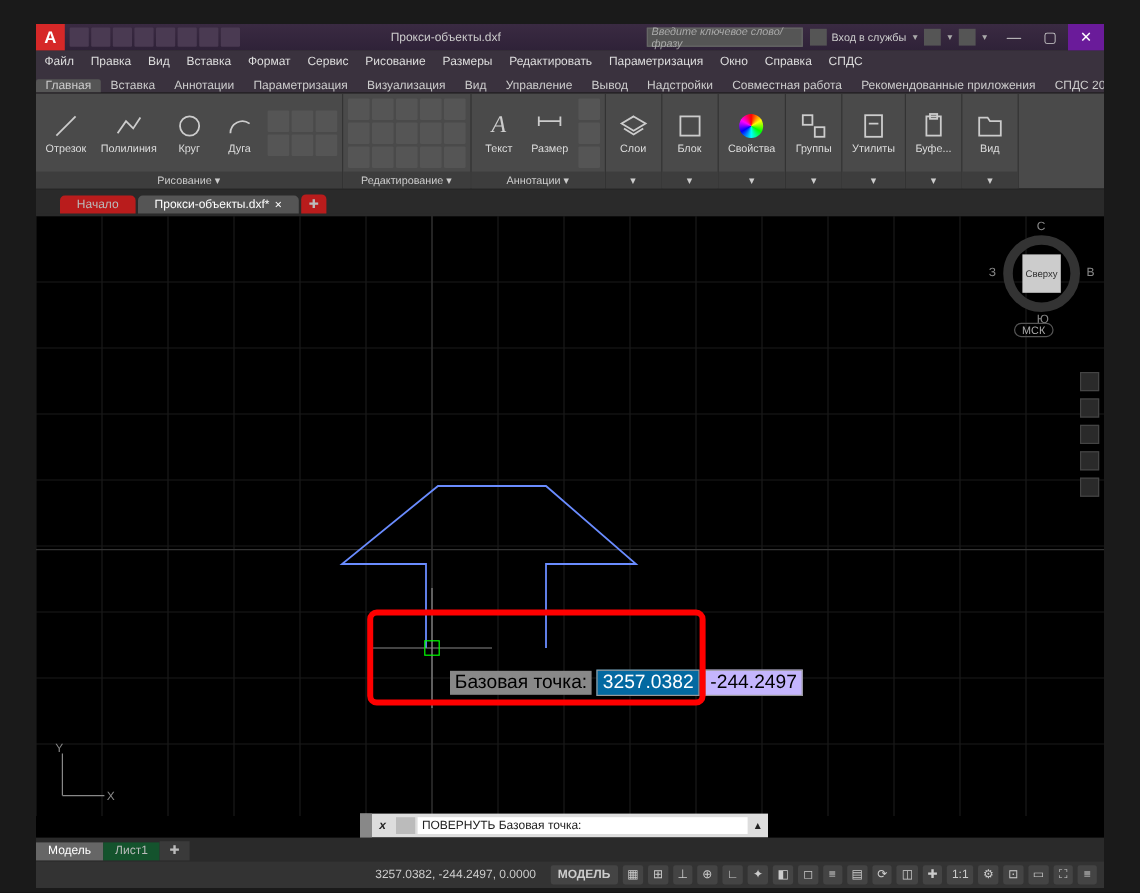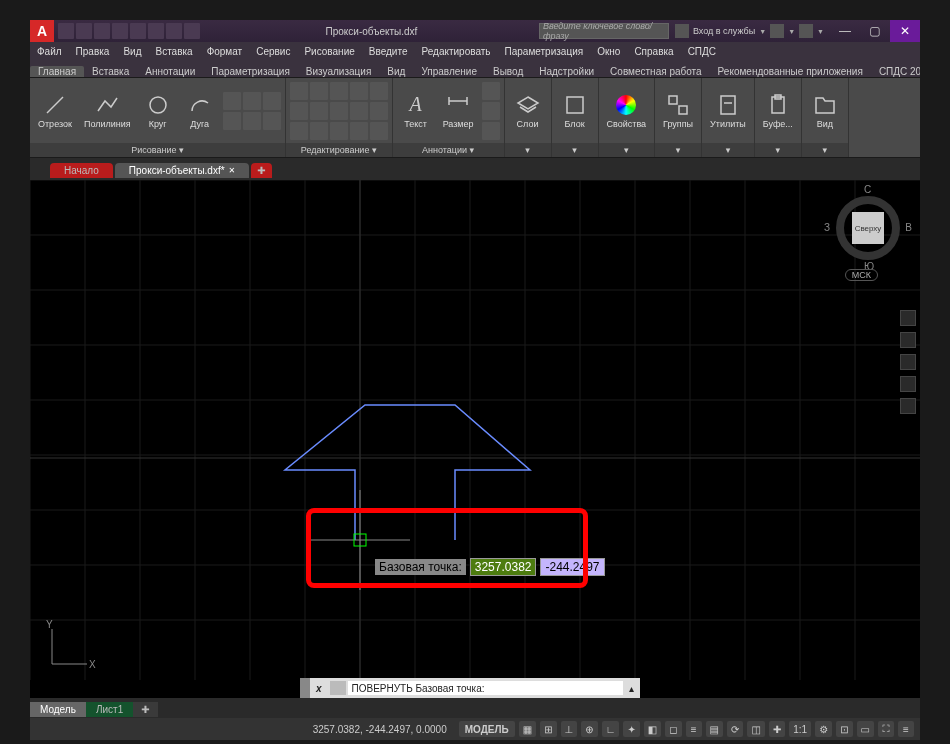--- a/index.html
+++ b/index.html
@@ -43,24 +43,24 @@
 .doctabs .tab.active { background:#555; color:#fff; }
 
 
 .canvas { position:absolute; left:0; right:0; top:160px; bottom:42px; background:#000; overflow:hidden; }
 .grid-lines line { stroke:#1a1a1a; stroke-width:1; }
 .axis line { stroke:#333; stroke-width:1; }
 .arrow { stroke:#6a8cff; stroke-width:1.5; fill:none; }
 .crosshair line { stroke:#888; stroke-width:1; }
 .origin-box { fill:none; stroke:#0f0; stroke-width:1; }
 
-.dyn-input { position:absolute; display:flex; gap:4px; font-size:12px; align-items:center; }
+.dyn-input { position:absolute; display:flex; gap:4px; font-size:16px; align-items:center; }
 .dyn-input .lbl { background:#888; color:#000; padding:1px 4px; }
 .dyn-input .val { background:#c4b5fd; color:#000; padding:1px 4px; border:1px solid #999; }
-.dyn-input .val.sel { background:#4d7c0f; color:#fff; }
+.dyn-input .val.sel { background:#0369a1; color:#fff; }
 
 .highlight-box { position:absolute; border:5px solid red; border-radius:8px; }
 
 
 .viewcube { position:absolute; right:12px; top:8px; width:80px; height:80px; }
 .vc-face { position:absolute; left:24px; top:24px; width:32px; height:32px; background:#ccc; color:#333; font-size:8px; display:flex; align-items:center; justify-content:center; }
 .vc-ring { position:absolute; left:8px; top:8px; width:64px; height:64px; border:8px solid #333; border-radius:50%; }
 .vc-lbl { position:absolute; font-size:10px; color:#888; }
 .wcs-badge { position:absolute; right:42px; top:89px; font-size:9px; color:#aaa; padding:0 6px; border:1px solid #555; border-radius:8px; }
 
@@ -132,21 +132,21 @@
 </div>
 
 <div class="menubar">
   <span>Файл</span>
   <span>Правка</span>
   <span>Вид</span>
   <span>Вставка</span>
   <span>Формат</span>
   <span>Сервис</span>
   <span>Рисование</span>
-  <span>Введите</span>
+  <span>Размеры</span>
   <span>Редактировать</span>
   <span>Параметризация</span>
   <span>Окно</span>
   <span>Справка</span>
   <span>СПДС</span>
 </div>
 
 <div class="ribbon-tabs">
   <span class="active">Главная</span>
   <span>Вставка</span>

